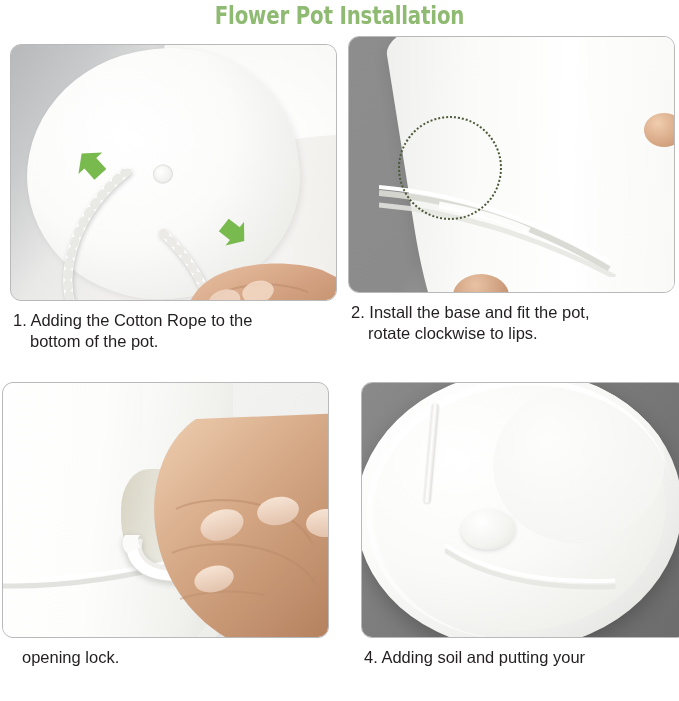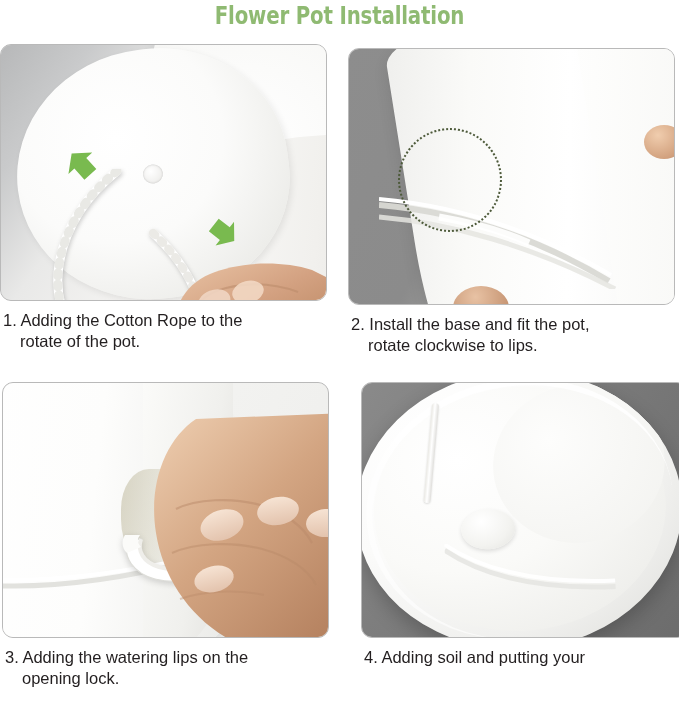--- a/index.html
+++ b/index.html
@@ -27,22 +27,22 @@
     letter-spacing: -0.2px;
     color: #8fba72;
     font-family: "DejaVu Sans Condensed", "Liberation Sans Narrow", "Liberation Sans", sans-serif;
     transform: scaleX(0.88);
     transform-origin: center top;
     white-space: nowrap;
   }
 
   
   .step { position: absolute; }
-  #step1 { left: 0;   top: 44px;  width: 302px; height: 325px; }
-  #step2 { left: 348px; top: 48px;  width: 327px; height: 325px; }
+  #step1 { left: 10px;   top: 44px;  width: 302px; height: 325px; }
+  #step2 { left: 348px; top: 36px;  width: 327px; height: 325px; }
   #step3 { left: 2px;   top: 382px; width: 327px; height: 319px; }
   #step4 { left: 361px; top: 382px; width: 327px; height: 336px; }
 
   .photo {
     position: relative;
     width: 327px; height: 258px;
     border-radius: 11px;
     border: 1px solid #b9b9b9;
     overflow: hidden;
     background: #d8d8d8;
@@ -373,21 +373,21 @@
           </linearGradient>
         </defs>
         <path d="M26 148 C 18 122, 30 96, 58 84 C 86 72, 128 70, 160 80 L180 90 L180 150 Z" fill="url(#skin1)"></path>
         <path d="M40 140 C 36 120, 50 104, 74 98 C 98 92, 124 94, 146 102" fill="none" stroke="#b98a69" stroke-width="2" opacity="0.55"></path>
         <ellipse cx="62" cy="112" rx="17" ry="12" fill="#f0d5c2" opacity="0.9" transform="rotate(-22 62 112)"></ellipse>
         <ellipse cx="96" cy="102" rx="16" ry="11" fill="#f3dac7" opacity="0.85" transform="rotate(-14 96 102)"></ellipse>
       </svg>
     </div>
     <div class="caption">
       <span>1. Adding the Cotton Rope to the</span>
-      <span class="ln2">rotate of the pot.</span>
+      <span class="ln2">bottom of the pot.</span>
     </div>
   </div>
 
   <div class="step" id="step2">
     <div class="photo">
       <div class="p2-bg"></div>
       <div class="p2-pot"></div>
       <div class="p2-pot-right"></div>
 
       <svg class="p2-seam" viewBox="0 0 300 120">
@@ -442,21 +442,20 @@
         <path d="M40 96 C 60 86, 96 84, 124 92 C 150 100, 168 114, 176 130" fill="none" stroke="#b98a69" stroke-width="2.2" opacity="0.5"></path>
         <path d="M36 140 C 58 130, 96 128, 126 136 C 152 143, 172 156, 180 172" fill="none" stroke="#b98a69" stroke-width="2.2" opacity="0.45"></path>
         <path d="M44 186 C 66 178, 100 176, 128 182" fill="none" stroke="#b98a69" stroke-width="2" opacity="0.4"></path>
         <ellipse cx="86" cy="112" rx="22" ry="15" fill="url(#nail3)" transform="rotate(-18 86 112)"></ellipse>
         <ellipse cx="142" cy="98" rx="21" ry="14" fill="url(#nail3)" transform="rotate(-10 142 98)"></ellipse>
         <ellipse cx="190" cy="110" rx="20" ry="14" fill="url(#nail3)" transform="rotate(-4 190 110)"></ellipse>
         <ellipse cx="78" cy="166" rx="20" ry="13" fill="url(#nail3)" transform="rotate(-14 78 166)"></ellipse>
       </svg>
     </div>
     <div class="caption">
-      <span>3. Adding the watering lips on the</span>
       <span class="ln2">opening lock.</span>
     </div>
   </div>
 
   <div class="step" id="step4">
     <div class="photo">
       <div class="p4-bg"></div>
       <div class="p4-bowl">
         <div class="p4-inner"></div>
         <div class="p4-mesh">

